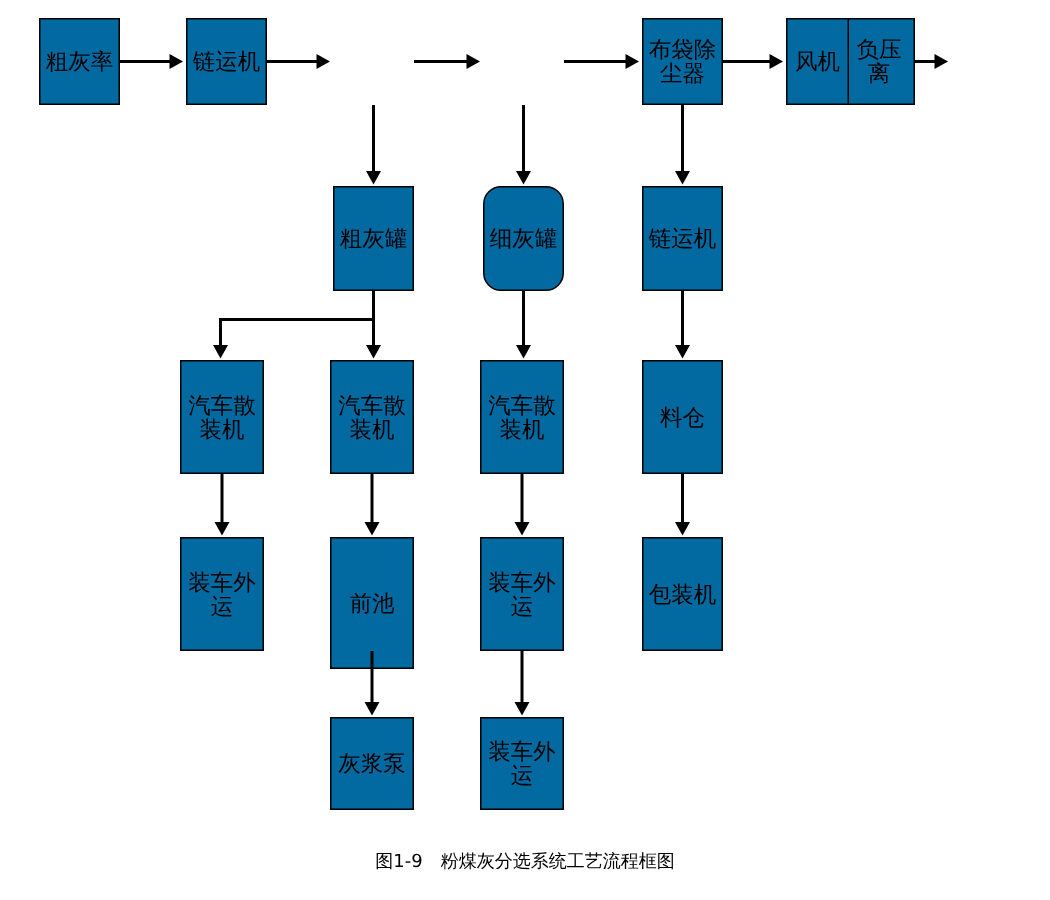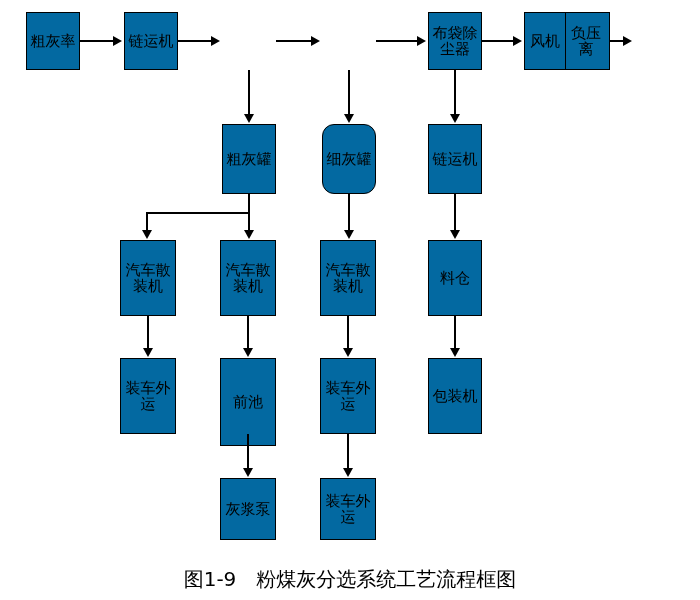--- a/index.html
+++ b/index.html
@@ -62,21 +62,21 @@
     border-left: 5px solid transparent;
     border-right: 5px solid transparent;
     border-top: 9px solid #000000;
   }
   #caption {
     position: absolute;
     left: 0;
     top: 566px;
     width: 700px;
     text-align: center;
-    font-size: 20px;
+    font-size: 12px;
     color: #000000;
     font-family: "DejaVu Sans", "Liberation Sans", sans-serif;
   }
 </style>
 </head>
 <body>
 
 <div id="canvas">
 
   <div class="node" style="left:26px;top:12px;width:54px;height:58px;">

